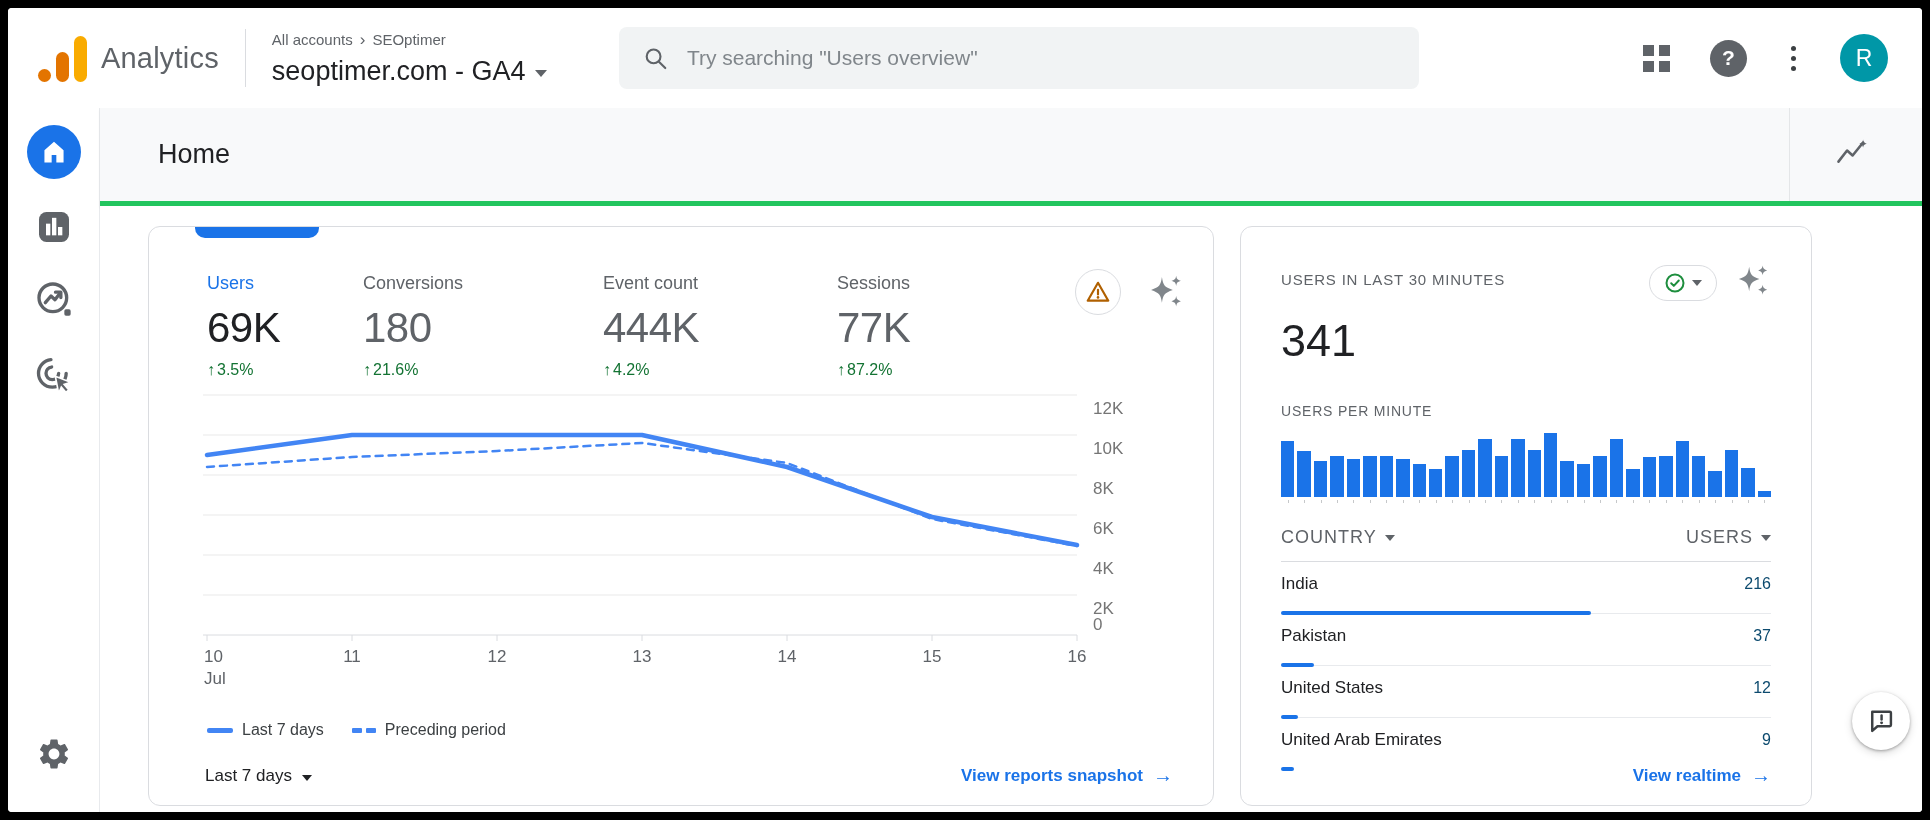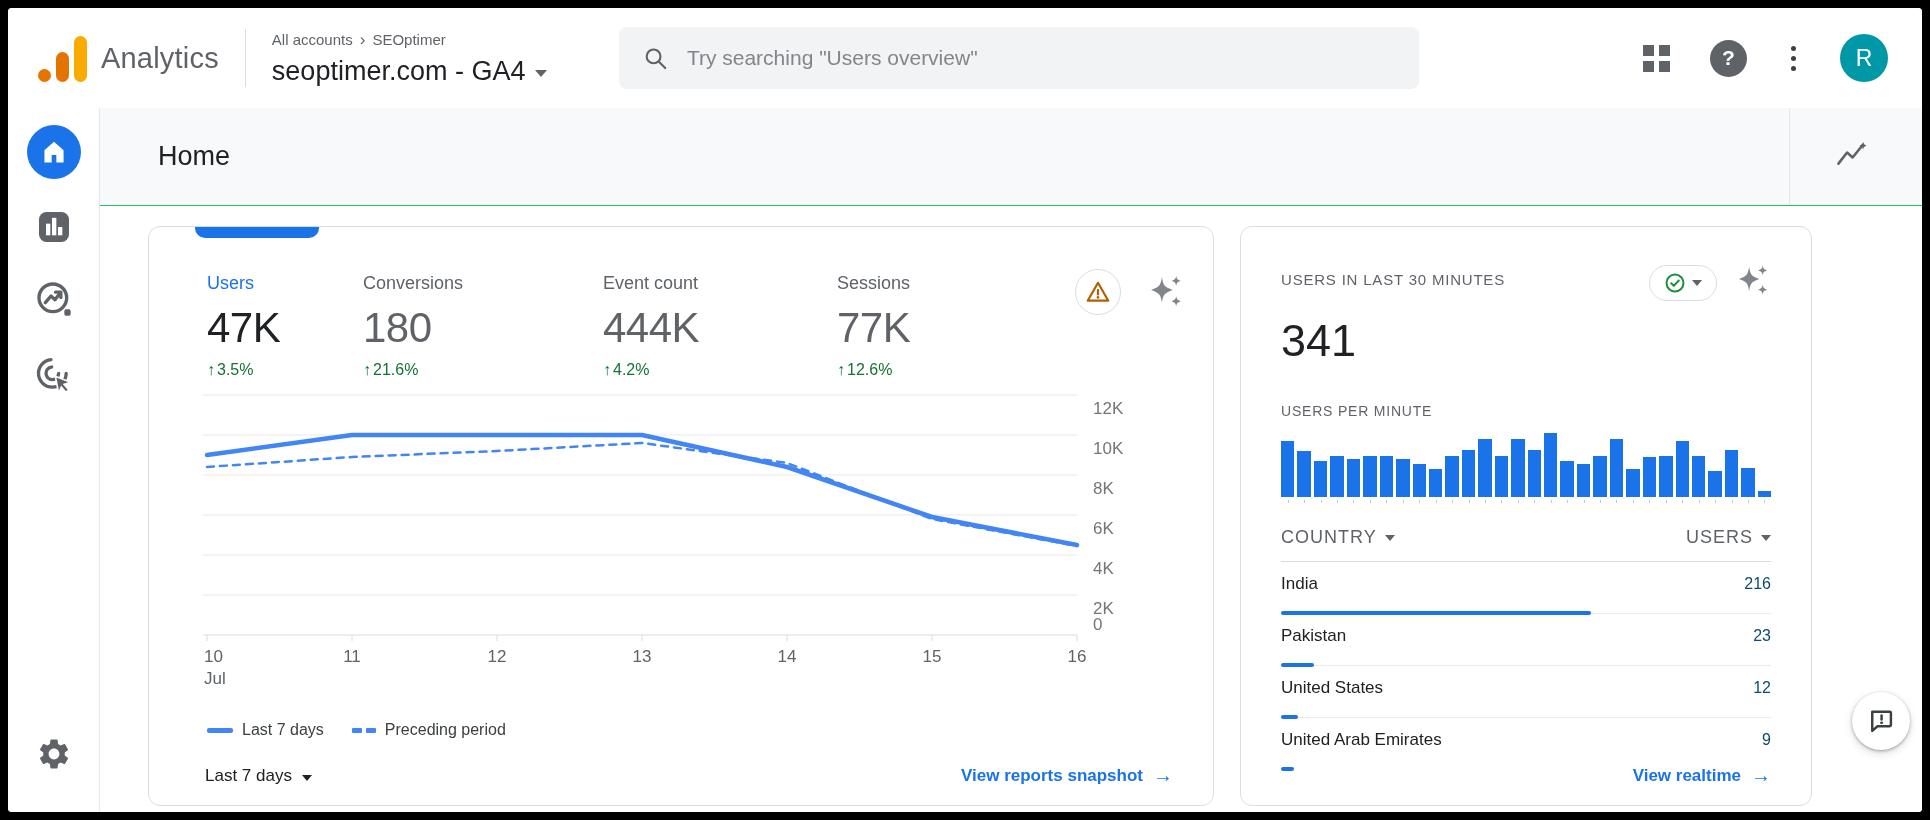--- a/index.html
+++ b/index.html
@@ -33,21 +33,21 @@
   .avatar { width:48px; height:48px; border-radius:50%; background:#0097a7; color:#fff; display:flex; align-items:center; justify-content:center; font-size:23px; cursor:pointer; }
 
   
   .body-row { display:flex; height:704px; }
   .sidebar { width:92px; border-right:1px solid #e8eaed; position:relative; background:#fff; flex:none; }
   .side-item { position:absolute; left:50%; transform:translateX(-50%); cursor:pointer; display:flex; align-items:center; justify-content:center; }
   .home-active { top:17px; width:54px; height:54px; border-radius:50%; background:#1a73e8; }
   .side-reports { top:99px; } .side-explore { top:171px; } .side-ads { top:247px; } .side-gear { top:628px; }
 
   .main { flex:1; position:relative; background:#fff; }
-  .page-band { height:98px; background:#f8f9fa; border-bottom:1px solid #22c55e; box-shadow:0 2px 3px rgba(60,64,67,.06); display:flex; align-items:center; position:relative; }
+  .page-band { height:98px; background:#f8f9fa; border-bottom:5px solid #22c55e; box-shadow:0 2px 3px rgba(60,64,67,.06); display:flex; align-items:center; position:relative; }
   .page-title { font-size:27px; color:#202124; padding-left:58px; }
   .band-divider { position:absolute; right:132px; top:0; bottom:0; width:1px; background:#e4e6e8; }
   .band-insights { position:absolute; right:54px; top:50%; transform:translateY(-50%); cursor:pointer; }
 
   .content { position:relative; height:606px; background:#fff; }
   .card { position:absolute; background:#fff; border:1px solid #dadce0; border-radius:12px; }
   .card-overview { left:48px; top:20px; width:1066px; bottom:6px; overflow:hidden; }
   .card-realtime { left:1140px; top:20px; width:572px; bottom:6px; padding:36px 40px; overflow:hidden; }
 
   
@@ -200,21 +200,21 @@
       </div>
 
       <div class="content">
 
         <div class="card card-overview">
           <div class="tab-pill"></div>
 
           <div class="metrics-row">
             <div class="metric selected w1">
               <div class="m-label">Users</div>
-              <div class="m-value">47K</div>
+              <div class="m-value">69K</div>
               <div class="m-delta">
                   <span>↑</span>
                   <span>3.5%</span>
                 </div>
             </div>
             <div class="metric w2">
               <div class="m-label">Conversions</div>
               <div class="m-value">180</div>
               <div class="m-delta">
                   <span>↑</span>
@@ -227,21 +227,21 @@
               <div class="m-delta">
                   <span>↑</span>
                   <span>4.2%</span>
                 </div>
             </div>
             <div class="metric">
               <div class="m-label">Sessions</div>
               <div class="m-value">77K</div>
               <div class="m-delta">
                   <span>↑</span>
-                  <span>12.6%</span>
+                  <span>87.2%</span>
                 </div>
             </div>
           </div>
 
           <div class="warn-btn">
             <svg width="26" height="26" viewBox="0 0 24 24">
               <path d="M12 3.5 L21.5 20 H2.5 Z" fill="none" stroke="#b06000" stroke-width="2" stroke-linejoin="round"></path>
               <line x1="12" y1="10" x2="12" y2="14.2" stroke="#b06000" stroke-width="2" stroke-linecap="round"></line>
               <circle cx="12" cy="17" r="1.2" fill="#b06000"></circle>
             </svg>
@@ -384,21 +384,21 @@
                 <span class="th-caret"></span>
               </div>
             </div>
             <div class="country-row">
               <span class="c-name">India</span>
               <span class="c-users">216</span>
               <span class="prog" style="width: 63.3%;"></span>
             </div>
             <div class="country-row">
               <span class="c-name">Pakistan</span>
-              <span class="c-users">23</span>
+              <span class="c-users">37</span>
               <span class="prog" style="width: 6.7%;"></span>
             </div>
             <div class="country-row">
               <span class="c-name">United States</span>
               <span class="c-users">12</span>
               <span class="prog" style="width: 3.5%;"></span>
             </div>
             <div class="country-row last">
               <span class="c-name">United Arab Emirates</span>
               <span class="c-users">9</span>

